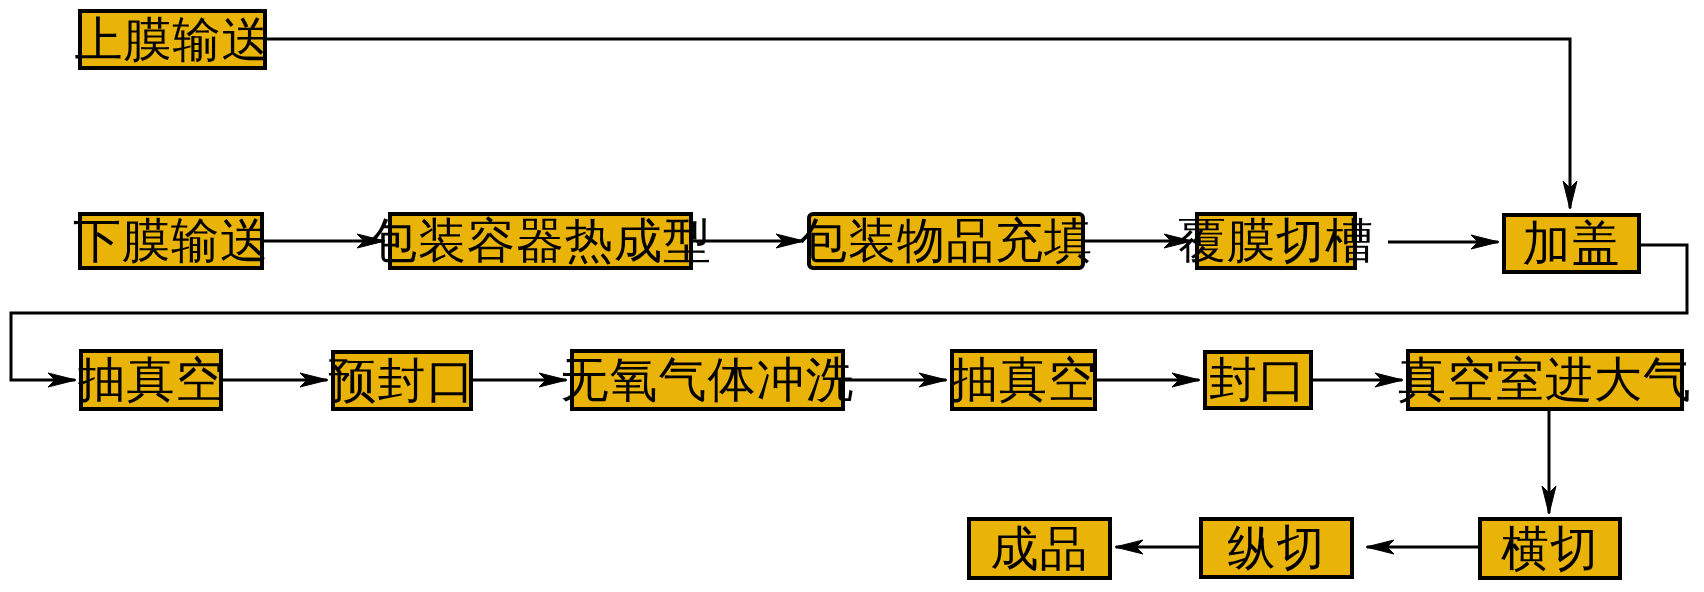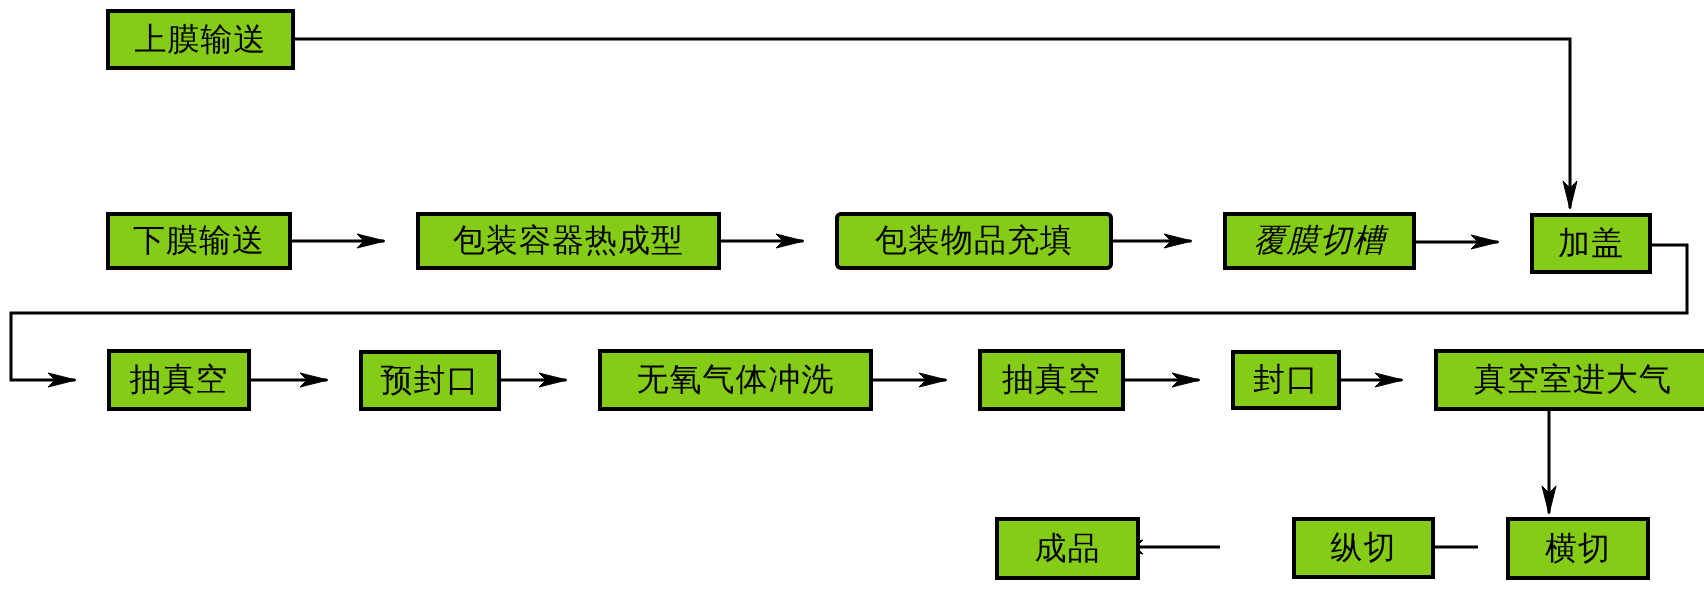--- a/index.html
+++ b/index.html
@@ -8,26 +8,25 @@
     width:1704px;height:592px;
     background:#ffffff;
     font-family:"Liberation Serif","DejaVu Serif",serif;
     overflow:hidden;
   }
   #wires{position:absolute;left:0;top:0;width:1704px;height:592px;}
   .node{
     position:absolute;
     box-sizing:border-box;
     border:4px solid #000000;
-    background:#84cc16;
+    background:#eab308;
     display:flex;align-items:center;justify-content:center;
-    font-size:32px;color:#000000;
+    font-size:48px;color:#000000;
     letter-spacing:1px;
     white-space:nowrap;
-    margin-left:28px;
   }
 </style>
 </head>
 <body>
 
 <div id="stage">
 
   <svg id="wires" viewBox="0 0 1704 592" xmlns="http://www.w3.org/2000/svg">
     <defs>
       <marker id="arrow" markerUnits="userSpaceOnUse" markerWidth="30" markerHeight="16" refX="28" refY="8" orient="auto">
@@ -54,27 +53,27 @@
 
     <line x1="1478" y1="547" x2="1367" y2="547" stroke="#000000" stroke-width="3" marker-end="url(#arrow)"></line>
     <line x1="1220" y1="547" x2="1116" y2="547" stroke="#000000" stroke-width="3" marker-end="url(#arrow)"></line>
   </svg>
 
   <div class="node" style="left:78px;top:9px;width:189px;height:61px;">上膜输送</div>
 
   <div class="node" style="left:78px;top:212px;width:186px;height:58px;">下膜输送</div>
   <div class="node" style="left:388px;top:212px;width:305px;height:58px;">包装容器热成型</div>
   <div class="node" style="left:807px;top:212px;width:278px;height:58px;border-radius:6px;">包装物品充填</div>
-  <div class="node" style="left:1195px;top:212px;width:193px;height:58px;font-style:italic;">覆膜切槽</div>
-  <div class="node" style="left:1502px;top:213px;width:122px;height:61px;">加盖</div>
+  <div class="node" style="left:1195px;top:212px;width:162px;height:58px;">覆膜切槽</div>
+  <div class="node" style="left:1502px;top:213px;width:139px;height:61px;">加盖</div>
 
   <div class="node" style="left:79px;top:349px;width:144px;height:62px;">抽真空</div>
   <div class="node" style="left:331px;top:350px;width:142px;height:61px;">预封口</div>
   <div class="node" style="left:570px;top:349px;width:275px;height:62px;">无氧气体冲洗</div>
   <div class="node" style="left:950px;top:349px;width:147px;height:62px;">抽真空</div>
   <div class="node" style="left:1203px;top:350px;width:110px;height:60px;">封口</div>
   <div class="node" style="left:1406px;top:349px;width:278px;height:62px;">真空室进大气</div>
 
   <div class="node" style="left:1478px;top:517px;width:144px;height:63px;text-align:center;">横切</div>
-  <div class="node" style="left:1264px;top:517px;width:143px;height:62px;">纵切</div>
+  <div class="node" style="left:1199px;top:517px;width:155px;height:62px;">纵切</div>
   <div class="node" style="left:967px;top:517px;width:145px;height:63px;">成品</div>
 
 </div>
 
 </body></html>

